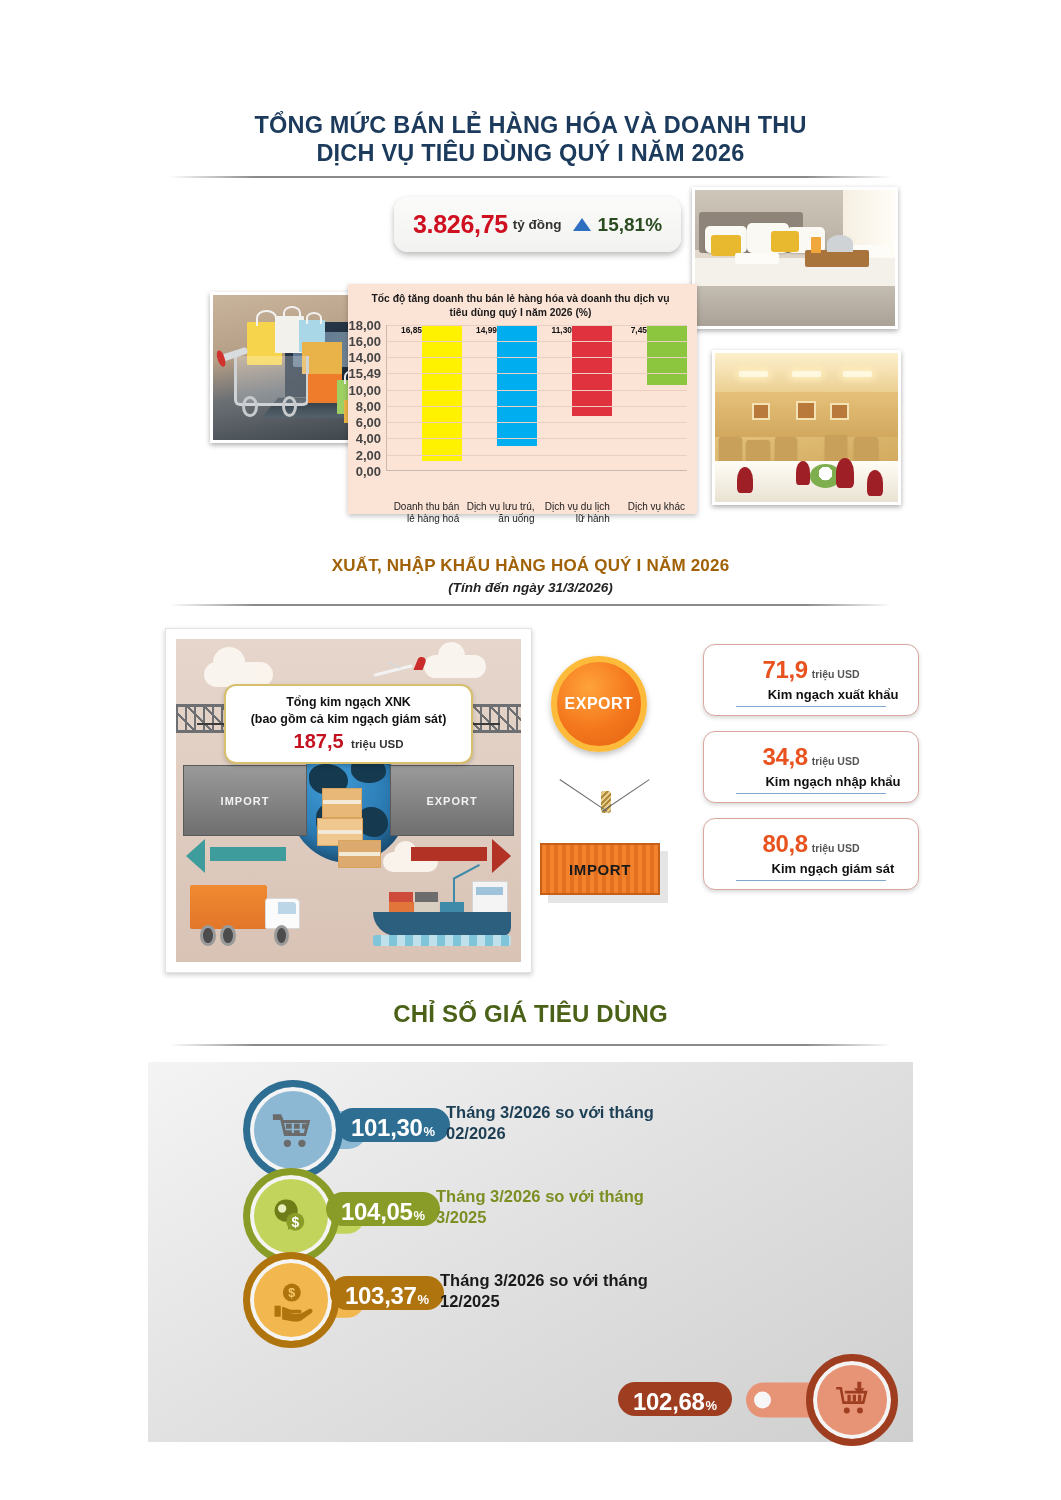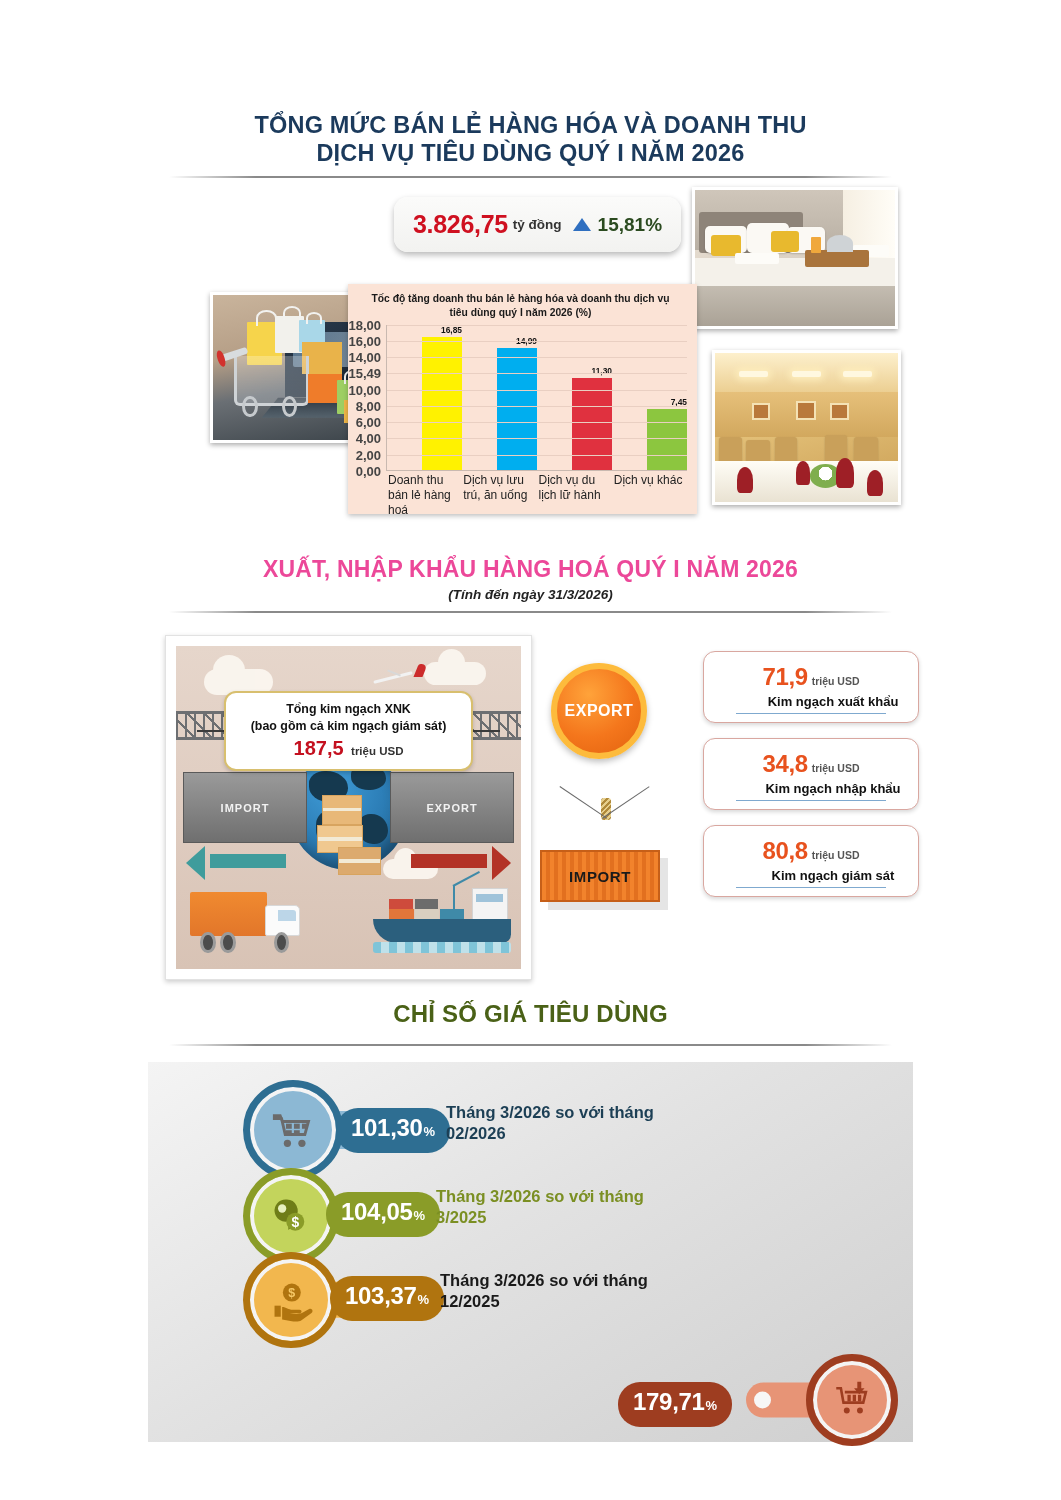--- a/index.html
+++ b/index.html
@@ -15,21 +15,21 @@
   
   .section { position: absolute; left: 0; width: 1061px; }
 
   .sec-title {
     text-align: center;
     font-weight: bold;
     line-height: 1.18;
     letter-spacing: .2px;
   }
   .sec-title.retail { color: #1b3a5c; font-size: 23.5px; }
-  .sec-title.trade  { color: #ec4899; font-size: 23px; }
+  .sec-title.trade  { color: #a16207; font-size: 17px; }
   .sec-title.cpi    { color: #4a6117; font-size: 24px; }
 
   .sec-sub {
     text-align: center;
     font-style: italic;
     font-weight: bold;
     font-size: 13.5px;
     color: #222;
     margin-top: 4px;
   }
@@ -192,25 +192,25 @@
   .ytick {
     position:absolute; right:3px; transform:translateY(-50%);
     font-size:13px; color:#444; font-weight:bold; white-space:nowrap;
   }
   .grid-area {
     position:absolute; left:34px; right:2px; top:0; height:146px;
     border-left:1px solid #c9b9b0; border-bottom:1px solid #c9b9b0;
   }
   .gridline { position:absolute; left:0; right:0; height:1px; background:#e9cfc2; }
   .bars { position:absolute; left:0; right:0; bottom:0; top:0; display:flex; align-items:flex-end; }
-  .barcell { flex:1; display:flex; flex-direction:column; align-items:flex-end; justify-content:flex-end; height:100%; }
+  .barcell { flex:1; display:flex; flex-direction:row; align-items:flex-start; justify-content:flex-end; height:100%; }
   .bar { width:40px; }
   .barval { font-size:8.4px; font-weight:bold; color:#111; margin-bottom:2px; }
   .xlabels { position:absolute; left:34px; right:2px; top:148px; display:flex; }
-  .xlabel { flex:1; text-align:left; font-size:12px; color:#222; line-height:1.25; padding:0 2px; }
+  .xlabel { flex:1; text-align:right; font-size:10px; color:#222; line-height:1.25; padding:0 2px;margin-top:28px; }
 
   
   #sec-trade { top: 556px; height: 430px; }
   .trade-stage { position:relative; width:1061px; height:360px; margin-top:10px; }
 
   #xnk-illus {
     position:absolute; left:165px; top:12px; width:367px; height:345px;
     background:#ffffff; border:1px solid #e2e2e2; box-shadow:0 2px 5px rgba(0,0,0,.2);
     padding:10px;
   }
@@ -349,21 +349,21 @@
     position:relative;border-radius:50%;display:flex;align-items:center;justify-content:center;
   }
   .cpi-tab{
     position:absolute;top:50%;transform:translateY(-50%);height:38%;
     display:flex;align-items:center;
   }
   .cpi-tab .knob{width:17px;height:17px;border-radius:50%;background:#f7f7f7;}
   .cpi-badge{
     border-radius:22px;color:#ffffff;font-weight:bold;
     display:flex;align-items:baseline;justify-content:center;
-    padding:6px 15px 11px;
+    padding:6px 15px 0;
   }
   .cpi-badge .n{font-size:24px;letter-spacing:-.3px;}
   .cpi-badge .p{font-size:13px;margin-left:1px;}
   .cpi-text{font-size:16.5px;font-weight:bold;line-height:1.3;}
 
   .svgicon{width:100%;height:100%;}
 </style>
 </head>
 <body>
 
@@ -708,21 +708,21 @@
       </div>
       <div class="cpi-badge" style="position: absolute; left: 182px; top: 214px; background: rgb(176, 116, 15);">
         <span class="n">103,37</span>
         <span class="p">%</span>
       </div>
       <div class="cpi-text" style="position: absolute; left: 292px; top: 208px; color: rgb(26, 26, 26); width: 270px;">
         <div>Tháng 3/2026 so với tháng</div>
         <div>12/2025</div>
       </div>
       <div class="cpi-badge" style="position: absolute; left: 470px; top: 320px; background: rgb(158, 61, 32);">
-        <span class="n">179,71</span>
+        <span class="n">102,68</span>
         <span class="p">%</span>
       </div>
       <div style="position: absolute; left: 598px; top: 292px; width: 152px; height: 92px;">
         <div class="cpi-tab" style="left: 0px; width: 66px; background: rgb(231, 148, 118); border-radius: 20px 0px 0px 20px; padding-left: 8px; justify-content: flex-start;">
           <div class="knob"></div>
         </div>
         <div class="cpi-disc" style="position: absolute; right: 0px; top: 0px; width: 92px; height: 92px; background: rgb(231, 148, 118); border: 7px solid rgb(158, 61, 32); box-shadow: rgb(244, 244, 244) 0px 0px 0px 4px inset;">
           <div style="width: 54%; height: 54%;"><svg class="svgicon" viewBox="0 0 64 64">
               <g fill="#9e3d20">
                 <path d="M8 14h7l4 22h30l4-16H21" fill="none" stroke="#9e3d20" stroke-width="4"></path>

